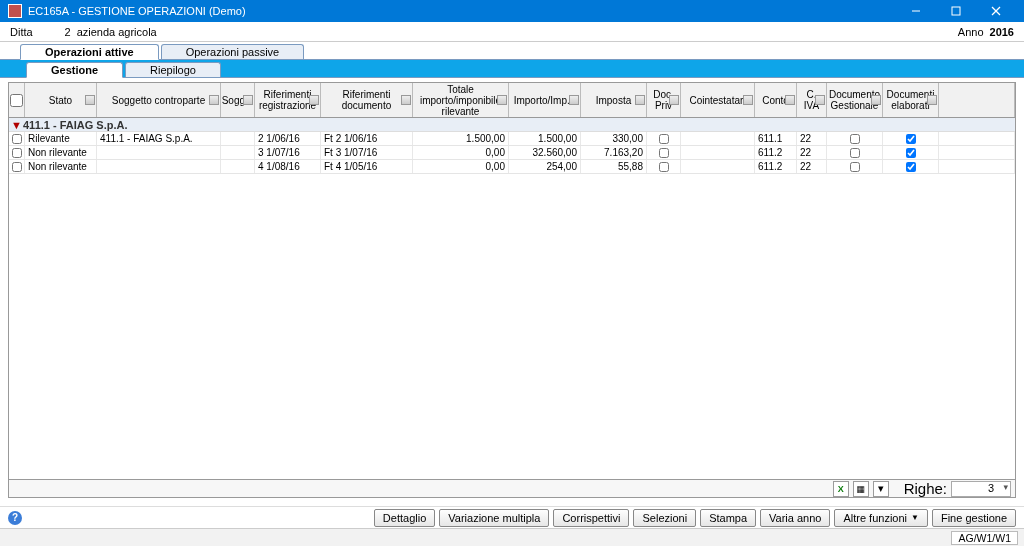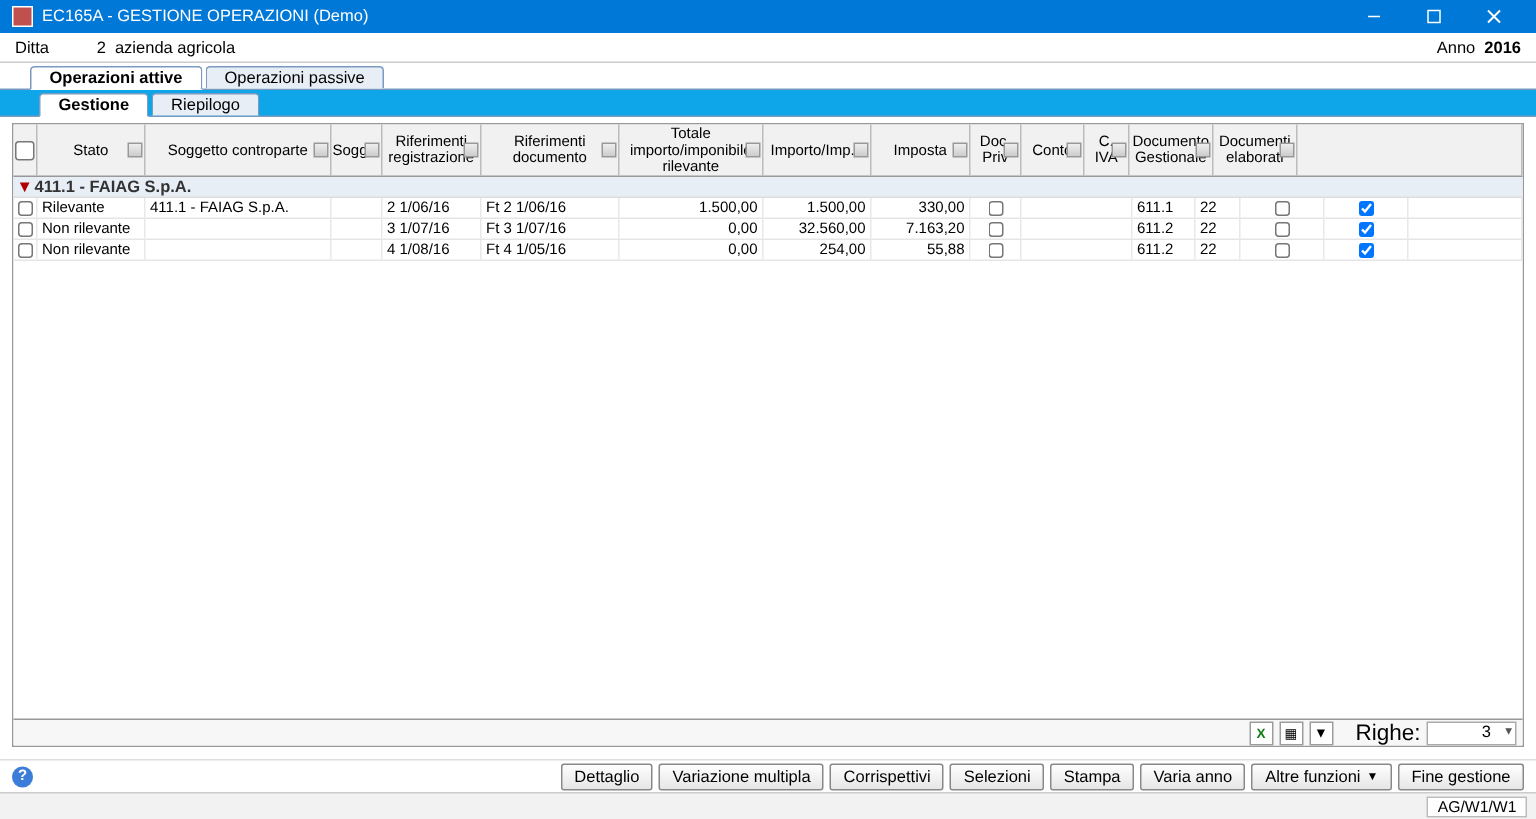--- a/index.html
+++ b/index.html
@@ -17,21 +17,21 @@
 
 .header-row { height: 20px; display: flex; align-items: center; padding: 2px 10px; border-bottom: 1px solid #ccc; background: #fff; }
 .header-row .lbl { margin-right: 4px; }
 .header-row .ditta-num { width: 40px; text-align: right; padding-right: 6px; }
 .header-row .spacer { flex: 1; }
 .header-row .anno-lbl { margin-right: 6px; }
 .header-row .anno-val { font-weight: bold; }
 
 
 .tabstrip { height: 18px; display: flex; align-items: flex-end; padding-left: 20px; border-bottom: 1px solid #7a9ac0; background: #fff; }
-.tab { padding: 1px 12px; border: 1px solid #7a9ac0; border-bottom: none; background: #e8eef6; margin-right: 2px; border-radius: 3px 3px 0 0; cursor: pointer; position: relative; }
+.tab { padding: 1px 24px; border: 1px solid #7a9ac0; border-bottom: none; background: #e8eef6; margin-right: 2px; border-radius: 3px 3px 0 0; cursor: pointer; position: relative; }
 .tab.active { background: #fff; border-bottom: 1px solid #fff; margin-bottom: -1px; font-weight: bold; }
 .tabstrip2 { height: 18px; display: flex; align-items: flex-end; padding-left: 26px; border-bottom: 1px solid #7a9ac0; background: #0ea5e9; }
 
 
 .grid { margin: 4px 8px 0 8px; border: 1px solid #999; height: 416px; display: flex; flex-direction: column; }
 .grid-head { display: flex; background: #f1f1f1; border-bottom: 1px solid #999; }
 .grid-head .hc { border-right: 1px solid #bbb; padding: 2px 4px; text-align: center; font-size: 10px; display: flex; align-items: center; justify-content: center; position: relative; height: 34px; line-height: 1.1; }
 .grid-head .hc.sortable::after { content: ''; position: absolute; right: 1px; top: 50%; width: 8px; height: 8px; transform: translateY(-50%); background: linear-gradient(#eee,#ccc); border: 1px solid #999; }
 .hc-chk { width: 16px; flex: 0 0 16px; }
 .col-stato { width: 72px; }
@@ -134,20 +134,21 @@
       </div>
     <div class="hc col-stato sortable">Stato</div>
     <div class="hc col-sogg sortable">Soggetto controparte</div>
     <div class="hc col-soggx sortable">Sogg...</div>
     <div class="hc col-reg sortable">Riferimenti registrazione</div>
     <div class="hc col-doc sortable">Riferimenti documento</div>
     <div class="hc col-tot sortable">Totale importo/imponibile rilevante</div>
     <div class="hc col-imp sortable">Importo/Imp...</div>
     <div class="hc col-ivaamt sortable">Imposta</div>
     <div class="hc col-priv sortable">Doc. Priv</div>
+    <div class="hc col-coint sortable">Cointestatari</div>
     <div class="hc col-conto sortable">Conto</div>
     <div class="hc col-civa sortable">C. IVA</div>
     <div class="hc col-ges sortable">Documento Gestionale</div>
     <div class="hc col-elab sortable">Documenti elaborati</div>
     <div class="hc col-last"></div>
   </div>
 
   <div class="grid-body">
     <div class="group-row">
       <span class="tri">▼</span>

